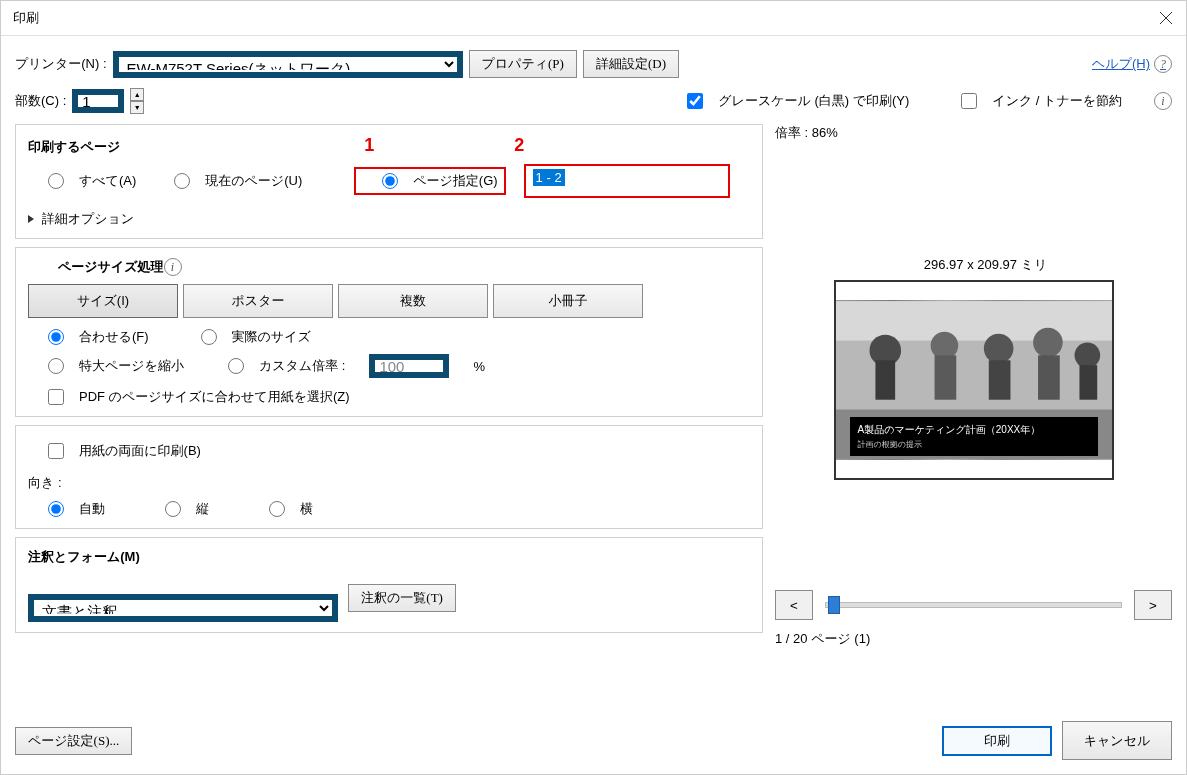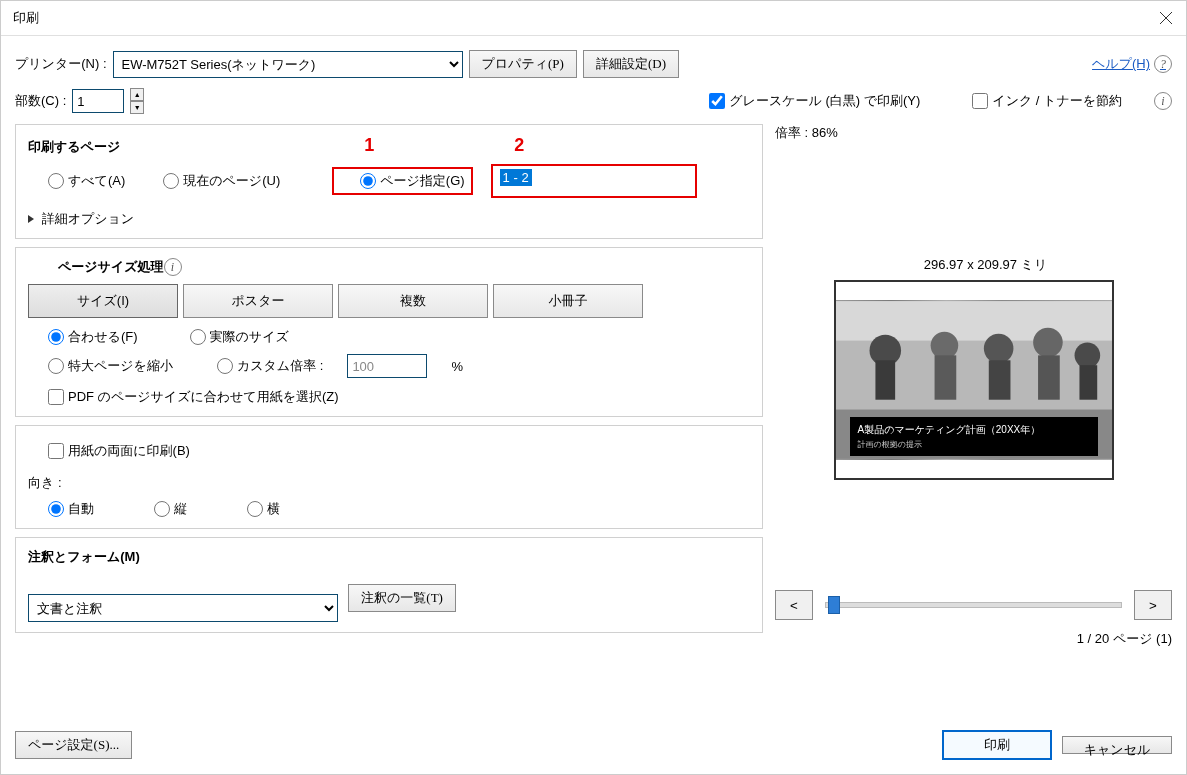--- a/index.html
+++ b/index.html
@@ -5,61 +5,61 @@
 * { box-sizing: border-box; margin: 0; padding: 0; }
 body { font-family: "Yu Gothic UI", "Meiryo", sans-serif; font-size: 13px; background: #e8e8e8; width: 1187px; height: 775px; overflow: hidden; }
 .dialog { background: #fff; width: 1187px; height: 775px; display: flex; flex-direction: column; border: 1px solid #ccc; }
 .titlebar { display: flex; align-items: center; padding: 8px 12px; border-bottom: 1px solid #e0e0e0; }
 .titlebar-text { flex: 1; font-size: 13px; }
 .close-x { width: 16px; height: 16px; cursor: pointer; }
 .close-x svg { width: 16px; height: 16px; stroke: #333; stroke-width: 1; }
 .body { padding: 14px 14px 8px 14px; flex: 1; display: flex; flex-direction: column; }
 .top-row { display: flex; align-items: center; gap: 6px; margin-bottom: 10px; }
 .label { font-size: 13px; }
-select, input[type=text], input[type=number] { border: 1px solid #0c4a6e; background: #fff; font-size: 13px; padding: 2px 4px; height: 24px; }
+select, input[type=text], input[type=number] { border: 6px solid #0c4a6e; background: #fff; font-size: 15px; padding: 2px 4px; height: 24px; }
 .printer-select { width: 350px; height: 27px; }
 .btn { border: 1px solid #8a8a8a; background: linear-gradient(#f7f7f7,#e7e7e7); padding: 4px 12px; font-size: 13px; cursor: pointer; height: 28px; font-family: Liberation Serif, serif; }
 .help-link { margin-left: auto; color: #1a5bc4; text-decoration: underline; cursor: pointer; display: flex; align-items: center; gap: 4px; }
 .info-icon { width: 18px; height: 18px; border: 1px solid #888; border-radius: 50%; display: inline-flex; align-items: center; justify-content: center; font-style: italic; font-family: serif; font-size: 12px; color: #555; }
 .top-row2 { display: flex; align-items: center; gap: 6px; margin-bottom: 10px; }
 .copies-input { width: 52px; height: 26px; }
 .spinner { display: inline-flex; flex-direction: column; height: 26px; }
 .spinner button { width: 14px; height: 13px; font-size: 7px; border: 1px solid #8a8a8a; background: #f0f0f0; padding: 0; line-height: 6px; cursor: pointer; }
 .main-area { display: flex; flex: 1; gap: 12px; }
 .left-col { width: 748px; display: flex; flex-direction: column; gap: 8px; }
 .right-col { flex: 1; display: flex; flex-direction: column; }
 .panel { border: 1px solid #d0d0d0; padding: 10px 12px; }
 .panel-title { font-weight: bold; font-size: 13px; }
 .radio-row { display: flex; align-items: center; gap: 18px; margin-top: 8px; }
 input[type=radio], input[type=checkbox] { width: 16px; height: 16px; margin: 0; cursor: pointer; vertical-align: middle; }
-.radio-lbl { display: inline-flex; align-items: center; gap: 4px; cursor: pointer; padding-left: 20px; }
+.radio-lbl { display: inline-flex; align-items: center; gap: 15px; cursor: pointer; padding-left: 20px; }
 .hl-box { border: 2px solid #e60000; padding: 3px 6px; display: inline-flex; align-items: center; gap: 4px; }
 .annotation-num { color: #e60000; font-weight: bold; font-size: 18px; font-family: Arial, sans-serif; }
 .pages-input { width: 196px; height: 24px; background: #fff; border: none; padding: 1px 4px; font-size: 13px; }
 .pages-input-sel { background: #0078d7; color: #fff; padding: 1px 3px; }
 .expand-tri { display: inline-block; width: 0; height: 0; border-top: 4px solid transparent; border-bottom: 4px solid transparent; border-left: 6px solid #333; margin-right: 4px; }
 .size-tab-row { display: flex; gap: 5px; margin-top: 8px; margin-bottom: 10px; }
 .size-tab { flex: 1; max-width: 150px; height: 34px; border: 1px solid #8a8a8a; background: linear-gradient(#f7f7f7,#e7e7e7); text-align: center; line-height: 32px; cursor: pointer; font-size: 13px; }
 .size-tab.active { background: linear-gradient(#eee,#ddd); border-color: #666; }
 .size-opts { display: flex; align-items: center; gap: 32px; margin-bottom: 8px; }
 .scale-input { width: 80px; height: 24px; background: #f2f2f2; color: #888; }
 .preview-title { font-size: 13px; margin-bottom: 28px; }
 .preview-dims { font-size: 13px; margin-bottom: 6px; text-align: center; margin-left: 24px; }
 .preview-box { width: 280px; height: 200px; border: 2px solid #333; margin: 0 auto; background: #fff; position: relative; overflow: hidden; }
 .preview-content { position: absolute; top: 18px; left: 0; right: 0; height: 160px; background: linear-gradient(90deg,#9a9a9a 0%, #7a7a7a 20%, #b0b0b0 40%, #888 60%, #aaa 100%); filter: grayscale(1); display: flex; align-items: flex-end; }
 .preview-textbar { position: absolute; bottom: 22px; left: 14px; right: 14px; background: #000; color: #fff; font-size: 10px; padding: 6px 8px; }
 .preview-textbar .sub { font-size: 8px; color: #ccc; margin-top: 2px; }
 .nav-row { display: flex; align-items: center; gap: 8px; margin-top: 110px; }
 .nav-btn { width: 38px; height: 30px; border: 1px solid #8a8a8a; background: #f0f0f0; cursor: pointer; }
 .slider { flex: 1; height: 6px; background: #ddd; border: 1px solid #bbb; position: relative; margin: 0 4px; }
 .slider-thumb { position: absolute; left: 2px; top: -7px; width: 12px; height: 18px; background: #2e7ed6; border: 1px solid #1b5fa8; cursor: pointer; }
-.page-indicator { text-align: right; margin-top: 10px; font-size: 13px; }
+.page-indicator { text-align: left; margin-top: 10px; font-size: 13px; }
 .bottom-bar { display: flex; align-items: center; padding: 8px 14px 14px 14px; }
 .btn-primary { border: 2px solid #0066cc; background: #f5faff; color: #000; width: 110px; height: 30px; }
-.btn-cancel { width: 110px; height: 18px; }
+.btn-cancel { width: 110px; height: 39px; }
 .chk-row { display: flex; align-items: center; gap: 6px; margin-top: 6px; }
 </style>
 </head>
 <body>
 
 <div class="dialog">
 
   <div class="titlebar">
     <span class="titlebar-text">印刷</span>
     <span class="close-x">

